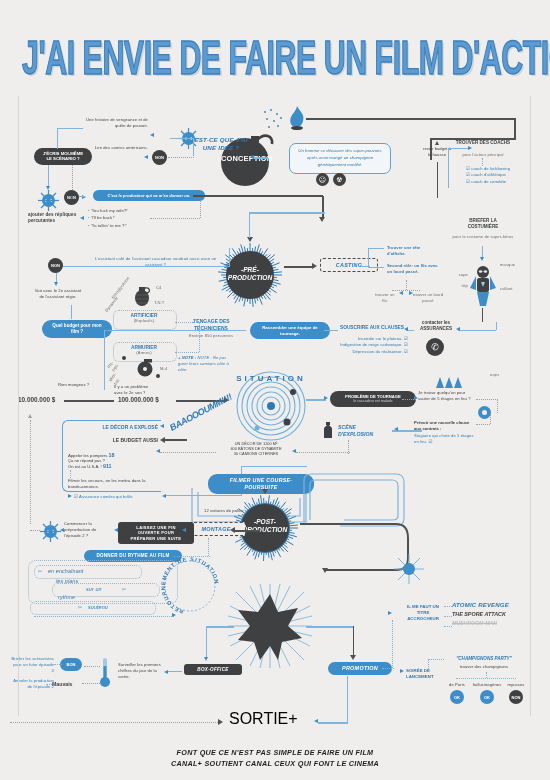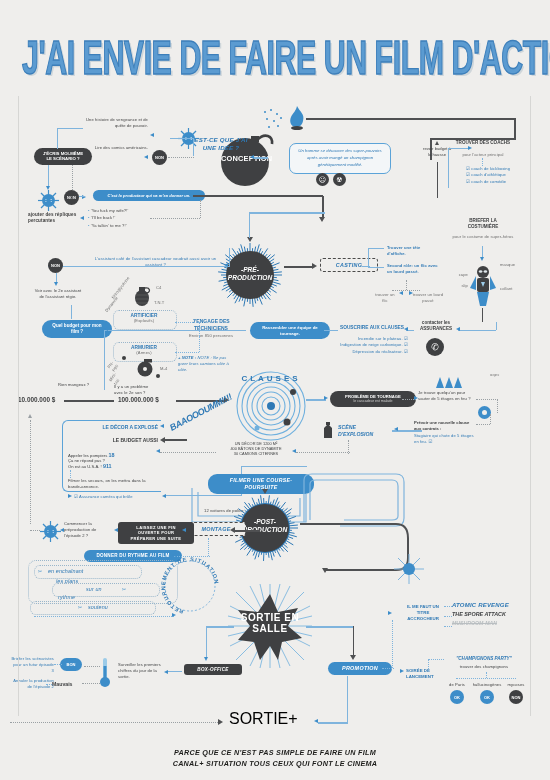--- a/index.html
+++ b/index.html
@@ -476,21 +476,21 @@
         <circle cx="36" cy="36" r="24"></circle>
           <circle cx="36" cy="36" r="19"></circle>
         <circle cx="36" cy="36" r="14"></circle>
           <circle cx="36" cy="36" r="9"></circle>
       </g>
       <circle cx="36" cy="36" r="4" fill="#2f79b5"></circle>
       <circle cx="58" cy="22" r="3" fill="#3f4042"></circle>
       <circle cx="52" cy="52" r="3.5" fill="#3f4042"></circle>
       <circle cx="22" cy="58" r="2.5" fill="#6fb0de"></circle>
     </svg>
-    <div style="position:absolute;left:0;top:4px;width:72px;text-align:center;color:#2f79b5;font-weight:bold;font-size:8px;letter-spacing:3px;">CLAUSES</div>
+    <div style="position:absolute;left:0;top:4px;width:72px;text-align:center;color:#2f79b5;font-weight:bold;font-size:8px;letter-spacing:3px;">SITUATION</div>
   </div>
 
   <div class="abs bold" style="left:18px;top:396px;width:46px;font-size:6.4px;color:#3f4042;">10.000.000 $</div>
   <div class="abs bold" style="left:118px;top:396px;width:58px;font-size:6.4px;color:#3f4042;">100.000.000 $</div>
   <div class="abs ln-d" style="left:176px;top:400px;width:48px;height:2.4px;"></div>
   <div class="abs arw arw-r-dk" style="left:224px;top:397px;"></div>
   <div class="abs ln-d" style="left:64px;top:400px;width:50px;height:2.4px;"></div>
 
   <div class="abs t" style="left:114px;top:384px;width:44px;color:#3f4042;">Il y a un problème avec le 2e son ?</div>
   <div class="abs t" style="left:58px;top:382px;width:36px;color:#3f4042;">Rien mangeux ?</div>
@@ -767,23 +767,20 @@
           <line x1="62" y1="2" x2="22" y2="82"></line>
         <line x1="2" y1="22" x2="82" y2="62"></line>
           <line x1="2" y1="62" x2="82" y2="22"></line>
         <line x1="32" y1="0" x2="52" y2="84"></line>
           <line x1="52" y1="0" x2="32" y2="84"></line>
         <line x1="0" y1="32" x2="84" y2="52"></line>
           <line x1="0" y1="52" x2="84" y2="32"></line>
       </g>
       <polygon points="42,10 50,28 70,24 60,42 74,54 54,58 50,76 42,62 32,76 26,58 10,56 22,42 10,26 30,28" fill="#3f4042"></polygon>
     </svg>
-    <div style="position:absolute;left:0;top:28px;width:84px;text-align:center;color:#fff;font-weight:bold;font-size:10px;line-height:1.1;letter-spacing:.5px;">
-      <span>SORTIE EN SALLE</span>
-    </div>
   </div>
 
   <div class="abs pill-dark" style="left:184px;top:664px;width:44px;">BOX-OFFICE</div>
   <div class="abs ln" style="left:206px;top:626px;width:28px;height:1.6px;"></div>
   <div class="abs vln" style="left:206px;top:626px;height:32px;"></div>
   <div class="abs arw arw-d" style="left:203.5px;top:657px;"></div>
 
   <div class="abs t" style="left:118px;top:662px;width:44px;color:#3f4042;line-height:1.5;">Surveiller les premiers chiffres du jour de la sortie.</div>
   <div class="abs arw arw-l" style="left:164px;top:670px;"></div>
   <div class="abs ln" style="left:168px;top:671px;width:14px;height:1.2px;"></div>
@@ -866,19 +863,19 @@
   <div class="abs ln-dot-b" style="left:456px;top:678px;width:60px;"></div>
   <div class="abs vln-dot-b" style="left:486px;top:672px;height:6px;"></div>
 
   <div class="abs" style="left:229px;top:710px;">SORTIE+</div>
   <div class="abs ln-dot" style="left:10px;top:722px;width:208px;"></div>
   <div class="abs arw arw-r-dk" style="left:218px;top:719px;"></div>
   <div class="abs ln" style="left:318px;top:722px;width:30px;height:1.6px;"></div>
   <div class="abs arw arw-l" style="left:314px;top:719px;"></div>
   <div class="abs vln" style="left:347px;top:676px;height:46px;"></div>
 
-  <div class="abs footline" style="left:0;top:748px;width:550px;">PARCE QUE CE N'EST PAS SIMPLE DE FAIRE UN FILM</div>
-  <div class="abs footline" style="left:0;top:759px;width:550px;">CANAL+ SITUATION TOUS CEUX QUI FONT LE CINEMA</div>
+  <div class="abs footline" style="left:0;top:748px;width:550px;">FONT QUE CE N'EST PAS SIMPLE DE FAIRE UN FILM</div>
+  <div class="abs footline" style="left:0;top:759px;width:550px;">CANAL+ SOUTIENT CANAL CEUX QUI FONT LE CINEMA</div>
 
   <div class="abs vln" style="left:18px;top:96px;height:620px;background:#d6d6d4;"></div>
   <div class="abs vln" style="left:530px;top:96px;height:620px;background:#d6d6d4;"></div>
 
 </div>
 
 </body></html>

